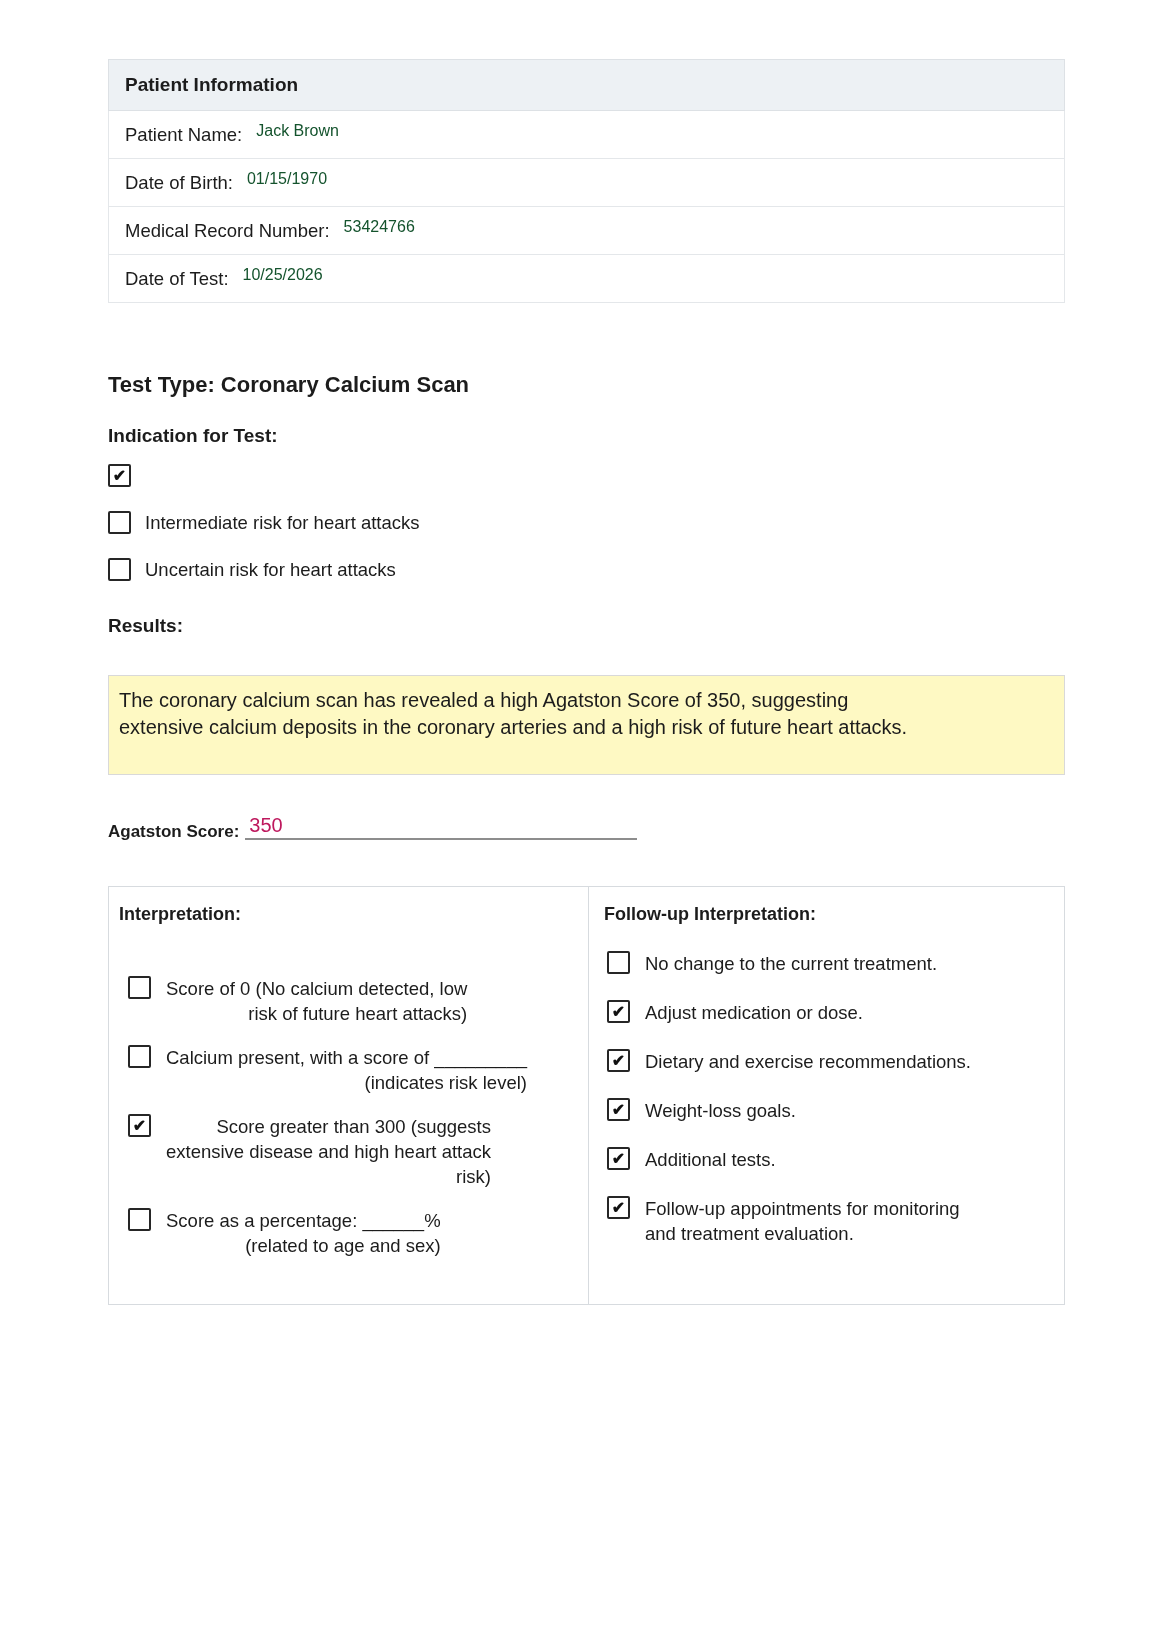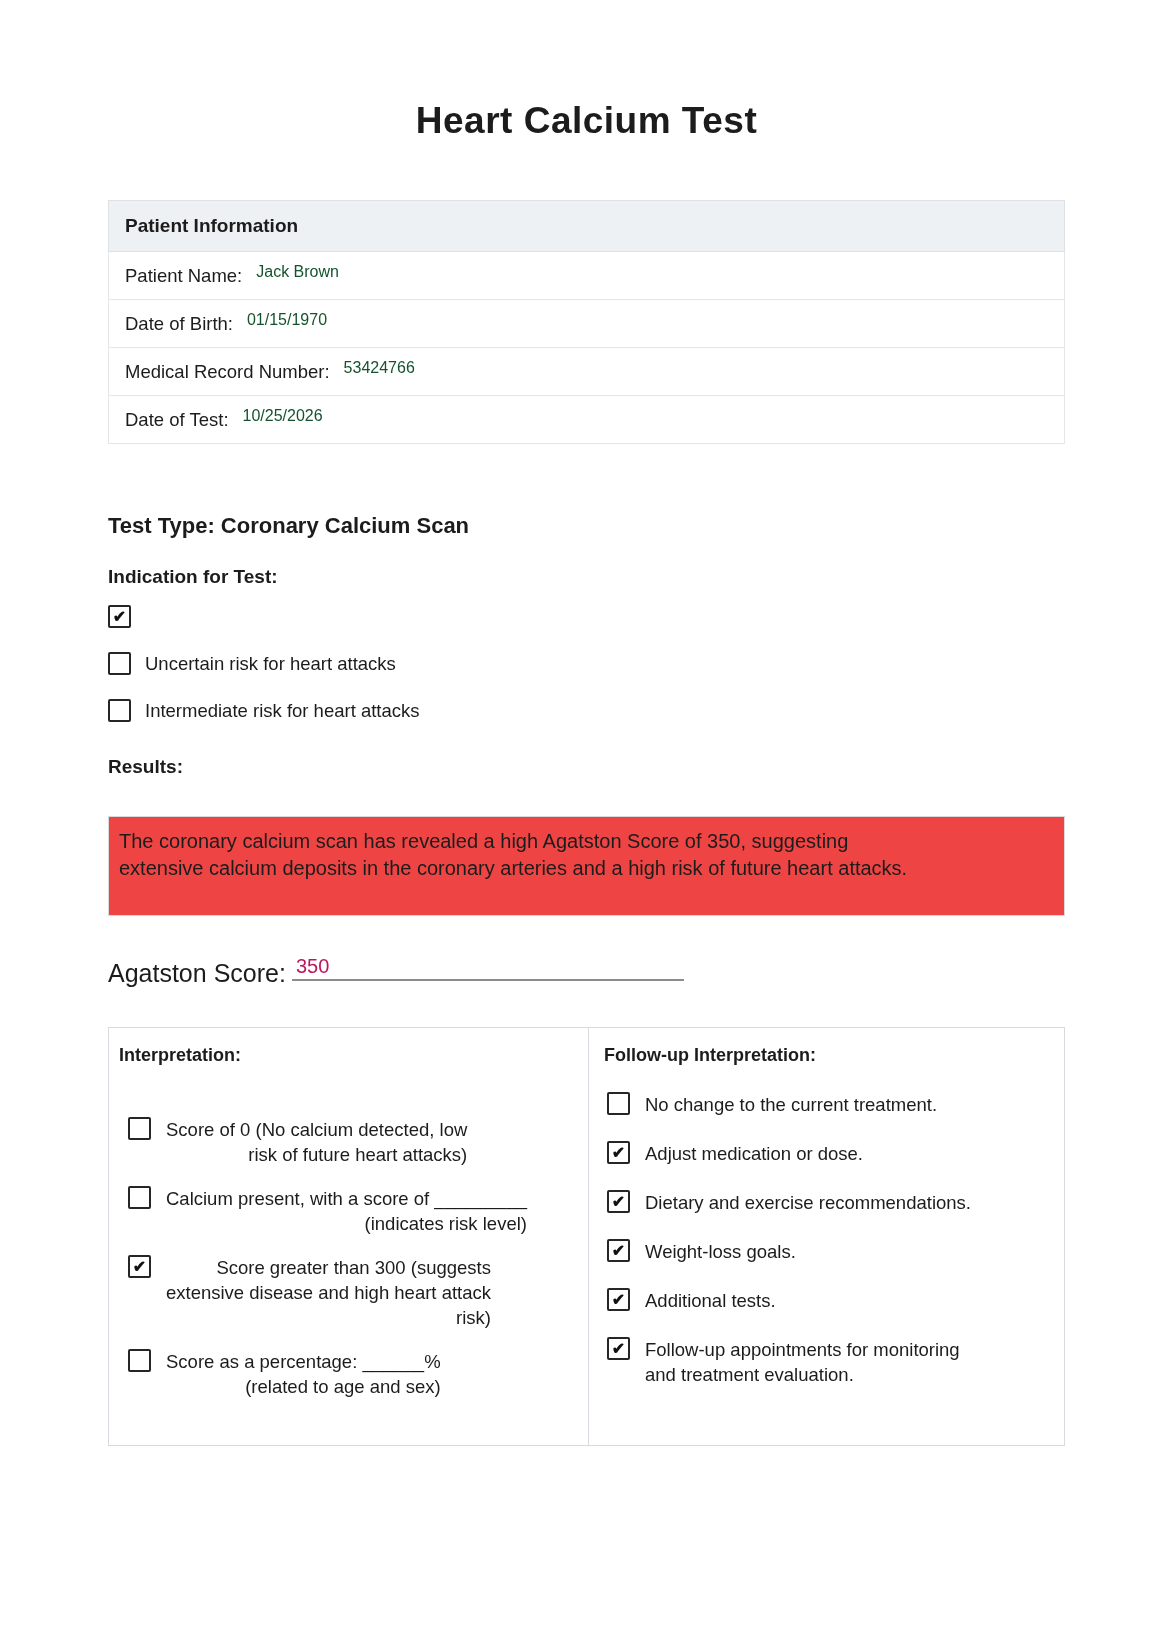--- a/index.html
+++ b/index.html
@@ -86,26 +86,26 @@
   .indication-list .cb-label { line-height: 23px; }
 
   
   .results-box {
     margin-top: 38px;
     height: 100px;
     border: 1px solid #d9d9d9;
     padding: 11px 10px;
     font-size: 20px; line-height: 27px;
     white-space: pre-line;
-    background: #ef4444;
+    background: #fef9c3;
   }
 
   
   .agatston-row { margin-top: 45px; display: flex; align-items: flex-start; }
-  .ag-label { font-size: 25px; font-weight: normal; line-height: 24px; }
+  .ag-label { font-size: 17px; font-weight: bold; line-height: 24px; }
   .ag-field {
     display: inline-block;
     width: 392px; height: 26px;
     border-bottom: 2px solid #8d8d8d;
     margin-left: 6px; padding-left: 4px;
     position: relative; top: -6px;
   }
   .ag-value { font-size: 20px; color: #be185d; }
 
   
@@ -128,21 +128,20 @@
   .interp-list .cb-label { margin-left: 15px; max-width: 385px; }
   .followup-list { margin-top: 26px; }
   .followup-list .cb-row { margin-bottom: 24px; margin-left: 3px; }
   .followup-list .cb-label { margin-left: 15px; }
 </style>
 </head>
 <body>
 
 <div class="content">
 
-  <h1 class="doc-title">Heart Calcium Test</h1>
 
   <div class="patient-table">
     <div class="pt-header">
       <span>Patient Information</span>
     </div>
     <div class="p-row">
       <span class="p-label">Patient Name:</span>
       <span class="p-value">Jack Brown</span>
     </div>
     <div class="p-row">
@@ -162,25 +161,25 @@
   <h2 class="test-type-heading">Test Type: Coronary Calcium Scan</h2>
 
   <h3 class="sub-heading indication-heading">Indication for Test:</h3>
 
   <ul class="cb-list indication-list">
     <li class="cb-row">
       <span class="checkbox checked">✔</span>
     </li>
     <li class="cb-row">
       <span class="checkbox"></span>
-      <span class="cb-label">Uncertain risk for heart attacks</span>
+      <span class="cb-label">Intermediate risk for heart attacks</span>
     </li>
     <li class="cb-row">
       <span class="checkbox"></span>
-      <span class="cb-label">Intermediate risk for heart attacks</span>
+      <span class="cb-label">Uncertain risk for heart attacks</span>
     </li>
   </ul>
 
   <h3 class="sub-heading results-heading">Results:</h3>
 
   <div class="results-box">The coronary calcium scan has revealed a high Agatston Score of 350, suggesting
 extensive calcium deposits in the coronary arteries and a high risk of future heart attacks.</div>
 
   <div class="agatston-row">
     <span class="ag-label">Agatston Score:</span>

